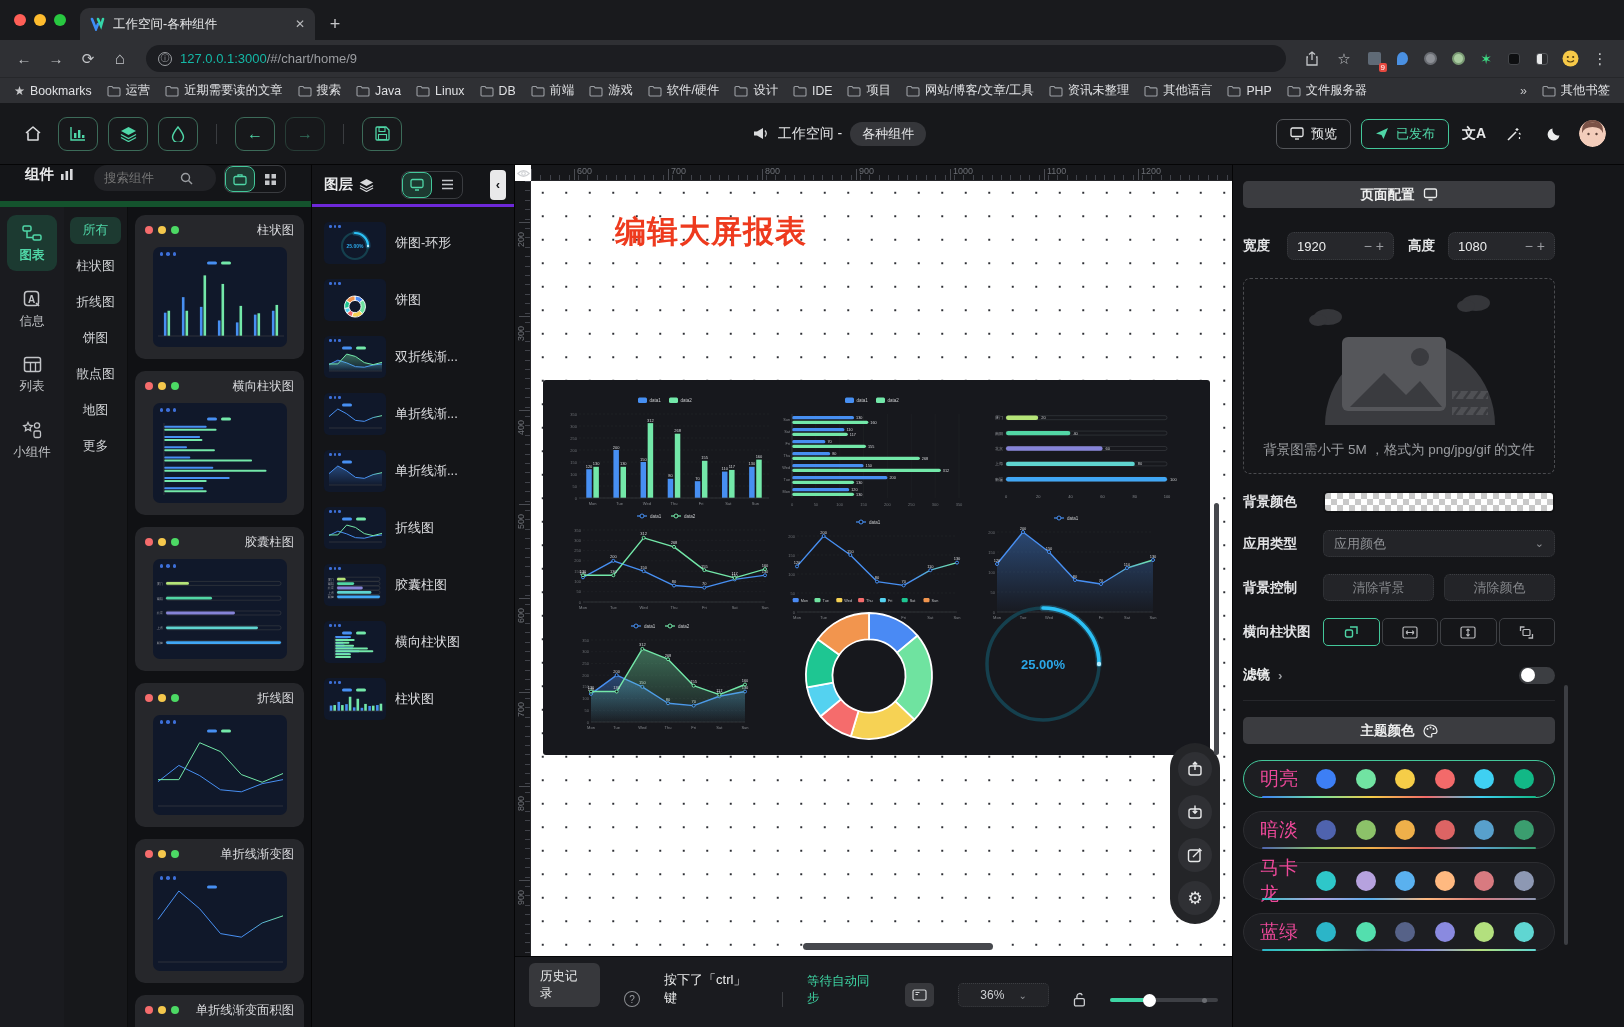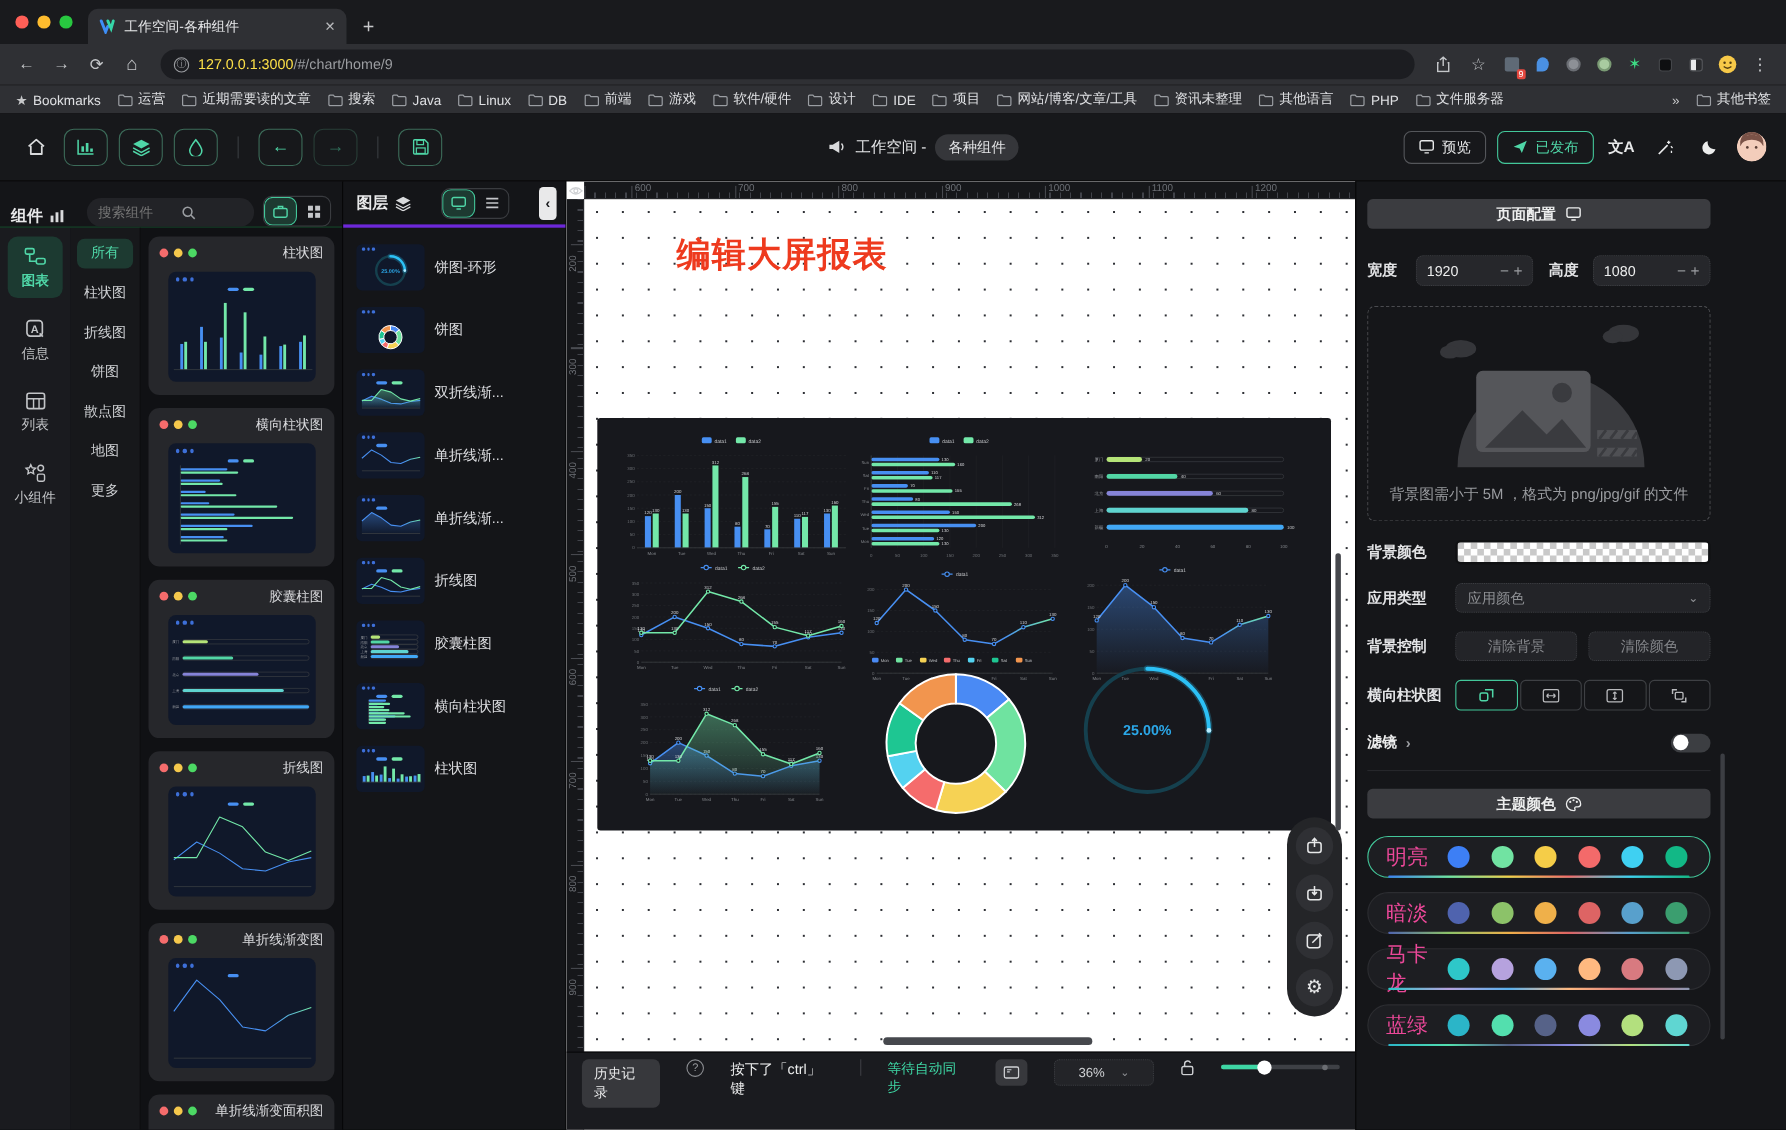--- a/index.html
+++ b/index.html
@@ -11,21 +11,21 @@
 .tabbar{height:40px;background:#191a1d;display:flex;align-items:flex-end;padding-left:14px;flex:none}
 .lights{display:flex;gap:8px;align-items:center;height:40px;width:66px}
 .light{width:12px;height:12px;border-radius:50%}
 .tab{width:235px;height:32px;background:#2f3034;border-radius:9px 9px 0 0;display:flex;align-items:center;gap:8px;padding:0 10px;font-size:12.5px;color:#e6e7e9}
 .tab .title{flex:1;white-space:nowrap;overflow:hidden}
 .tab .close{color:#b9babd;font-size:12px}
 .newtab{width:28px;height:28px;display:flex;align-items:center;justify-content:center;color:#c7c8ca;font-size:18px;margin:0 0 2px 6px}
 .navbar{height:37px;background:#2f3034;display:flex;align-items:center;gap:4px;padding:0 10px;flex:none}
 .nav-ic{width:28px;height:28px;border-radius:50%;display:flex;align-items:center;justify-content:center;color:#c4c6c9;font-size:15px}
 .urlbar{flex:1;height:27px;background:#1c1d21;border-radius:14px;display:flex;align-items:center;gap:8px;padding:0 12px;margin:0 8px;font-size:13px}
-.url-host{color:#fde047}.url-path{color:#9b9da1}
+.url-host{color:#14b8a6}.url-path{color:#9b9da1}
 .info-ic{width:14px;height:14px;border:1px solid #9b9da1;border-radius:50%;color:#9b9da1;font-size:9px;display:flex;align-items:center;justify-content:center}
 .ext{width:20px;height:20px;display:flex;align-items:center;justify-content:center;position:relative;margin:0 2px}
 .badge9{position:absolute;bottom:-3px;right:-3px;background:#e5483f;color:#fff;font-size:8px;border-radius:2px;padding:0 2px}
 .bookbar{height:26px;background:#2f3034;display:flex;align-items:center;gap:15px;padding:0 14px;font-size:12.3px;color:#dfe0e3;border-top:1px solid #26272a;flex:none;overflow:hidden;white-space:nowrap}
 .bm{display:flex;align-items:center;gap:5px}
 .bm svg{flex:none}
 
 .app-header{height:62px;background:#17181b;border-bottom:1px solid #050506;display:flex;align-items:center;padding:0 18px;flex:none;gap:10px}
 .hbtn{width:40px;height:34px;border:1px solid #3c6b59;border-radius:9px;display:flex;align-items:center;justify-content:center}
 .hbtn.dim{opacity:.45}
@@ -33,21 +33,21 @@
 .header-center{flex:1;display:flex;align-items:center;justify-content:center;gap:8px;font-size:14px;color:#e3e4e6}
 .ws-badge{background:#35363a;border-radius:12px;padding:3px 12px;font-size:13px}
 .btn-preview{height:30px;border:1px solid #54565a;border-radius:7px;display:flex;align-items:center;gap:7px;padding:0 13px;font-size:13px;color:#e8e9ea}
 .btn-pub{height:30px;border:1px solid #43c79a;border-radius:7px;display:flex;align-items:center;gap:7px;padding:0 13px;font-size:13px;color:#4fd6a7}
 .hic{color:#e8e9ea;font-size:15px;display:flex;align-items:center;justify-content:center;width:30px}
 .avatar{width:27px;height:27px;border-radius:50%;overflow:hidden;flex:none}
 
 .app-body{flex:1;display:flex;min-height:0}
 
 .left-panel{width:312px;background:#141518;border-right:1px solid #050506;display:flex;flex-direction:column;flex:none}
-.lp-header{height:42px;display:flex;align-items:flex-end;gap:8px;padding:0 10px;border-bottom:1px solid #14532d}
+.lp-header{height:42px;display:flex;align-items:flex-start;gap:8px;padding:0 25px;border-bottom:6px solid #14532d}
 .lp-title{font-size:14.5px;color:#e8e9ea;display:flex;gap:6px;align-items:center;font-weight:bold}
 .search{flex:1;height:26px;background:#222327;border-radius:13px;display:flex;align-items:center;padding:0 10px;margin-left:12px;gap:6px}
 .search input{background:transparent;border:0;outline:0;color:#9a9da1;font-size:12.5px;width:70px;font-family:inherit}
 .seg2{display:flex;border:1px solid #3a3c40;border-radius:8px;overflow:hidden}
 .seg2 .sg{width:30px;height:26px;display:flex;align-items:center;justify-content:center}
 .sg.on{background:#1d3a31;border:1px solid #43c79a;border-radius:8px}
 .lp-body{flex:1;display:flex;min-height:0}
 .rail{width:64px;background:#1a1b1f;padding:8px 7px;display:flex;flex-direction:column;gap:10px;flex:none}
 .rail-item{border-radius:9px;padding:9px 0 7px;display:flex;flex-direction:column;align-items:center;gap:5px;font-size:12.5px;color:#c2c4c7}
 .rail-item.active{background:#1c3a31;color:#4fd6a7;font-weight:bold}
@@ -89,21 +89,21 @@
 .eye-corner{position:absolute;left:2px;top:2px;width:13px;height:13px}
 .grid-dots{position:absolute;left:16px;top:16px;right:0;bottom:71px;background-image:radial-gradient(circle,#2d2f34 0.9px,transparent 1.1px);background-size:23.5px 23.5px}
 .cv-title{position:absolute;left:100px;top:46px;font-size:31px;font-weight:bold;color:#ee3a1e;letter-spacing:1px}
 .board{position:absolute;left:28px;top:215px;width:667px;height:375px;background:#17181d;border-radius:3px}
 .cv{position:absolute}
 .float-pill{position:absolute;right:12px;top:578px;width:50px;background:#242528;border-radius:25px;padding:9px 0;display:flex;flex-direction:column;align-items:center;gap:9px}
 .fab{width:34px;height:34px;border-radius:50%;background:#2f3034;display:flex;align-items:center;justify-content:center}
 .vscroll{position:absolute;left:699px;top:338px;width:5px;height:252px;background:#46484d;border-radius:3px}
 .hscroll{position:absolute;left:288px;top:778px;width:190px;height:7px;background:#46484d;border-radius:4px}
 .canvas-foot{position:absolute;left:0;right:0;bottom:0;top:791px;background:#1a1b1f;border-top:1px solid #060708;display:flex;align-items:flex-start;padding:6px 14px 0;gap:12px}
-.foot-inner{display:flex;align-items:flex-start;gap:24px;width:100%}
+.foot-inner{display:flex;align-items:flex-end;gap:24px;width:100%}
 .btn-hist{background:#37383c;border-radius:6px;padding:5px 11px;font-size:12.5px;color:#e8e9ea}
 .qmark{width:16px;height:16px;border:1.3px solid #8b8d91;border-radius:50%;color:#9b9da1;font-size:10px;display:flex;align-items:center;justify-content:center}
 .keyhint{font-size:13px;color:#eceded}
 .fsep{width:1px;height:15px;background:#3c3e42}
 .sync{font-size:12.5px;color:#3ed6a4}
 .panel-btn{background:#37383c;border-radius:5px;width:30px;height:24px;display:flex;align-items:center;justify-content:center;margin-left:auto}
 .zoom-select{width:92px;height:24px;background:#232428;border:1px dotted #3c3e42;border-radius:5px;display:flex;align-items:center;justify-content:center;gap:14px;font-size:12px;color:#cfd1d4}
 .slider{width:110px;height:14px;position:relative;display:flex;align-items:center}
 .slider .trk{position:absolute;left:0;right:0;height:4px;border-radius:2px;background:#3e4045}
 .slider .fill{position:absolute;left:0;width:40px;height:4px;border-radius:2px;background:#3ed6a4}

